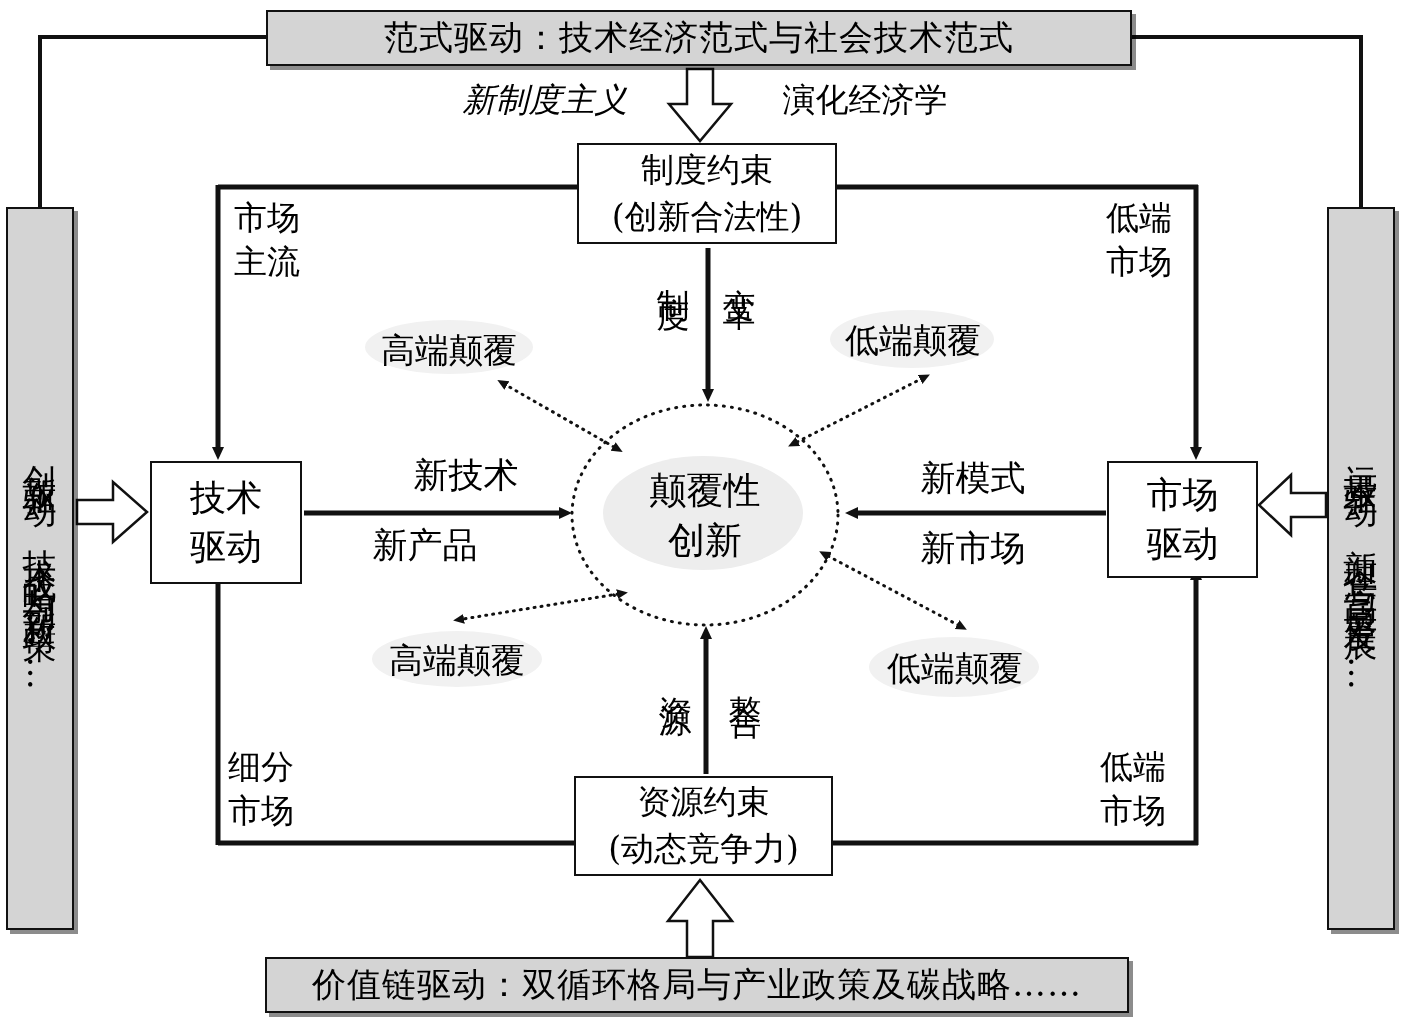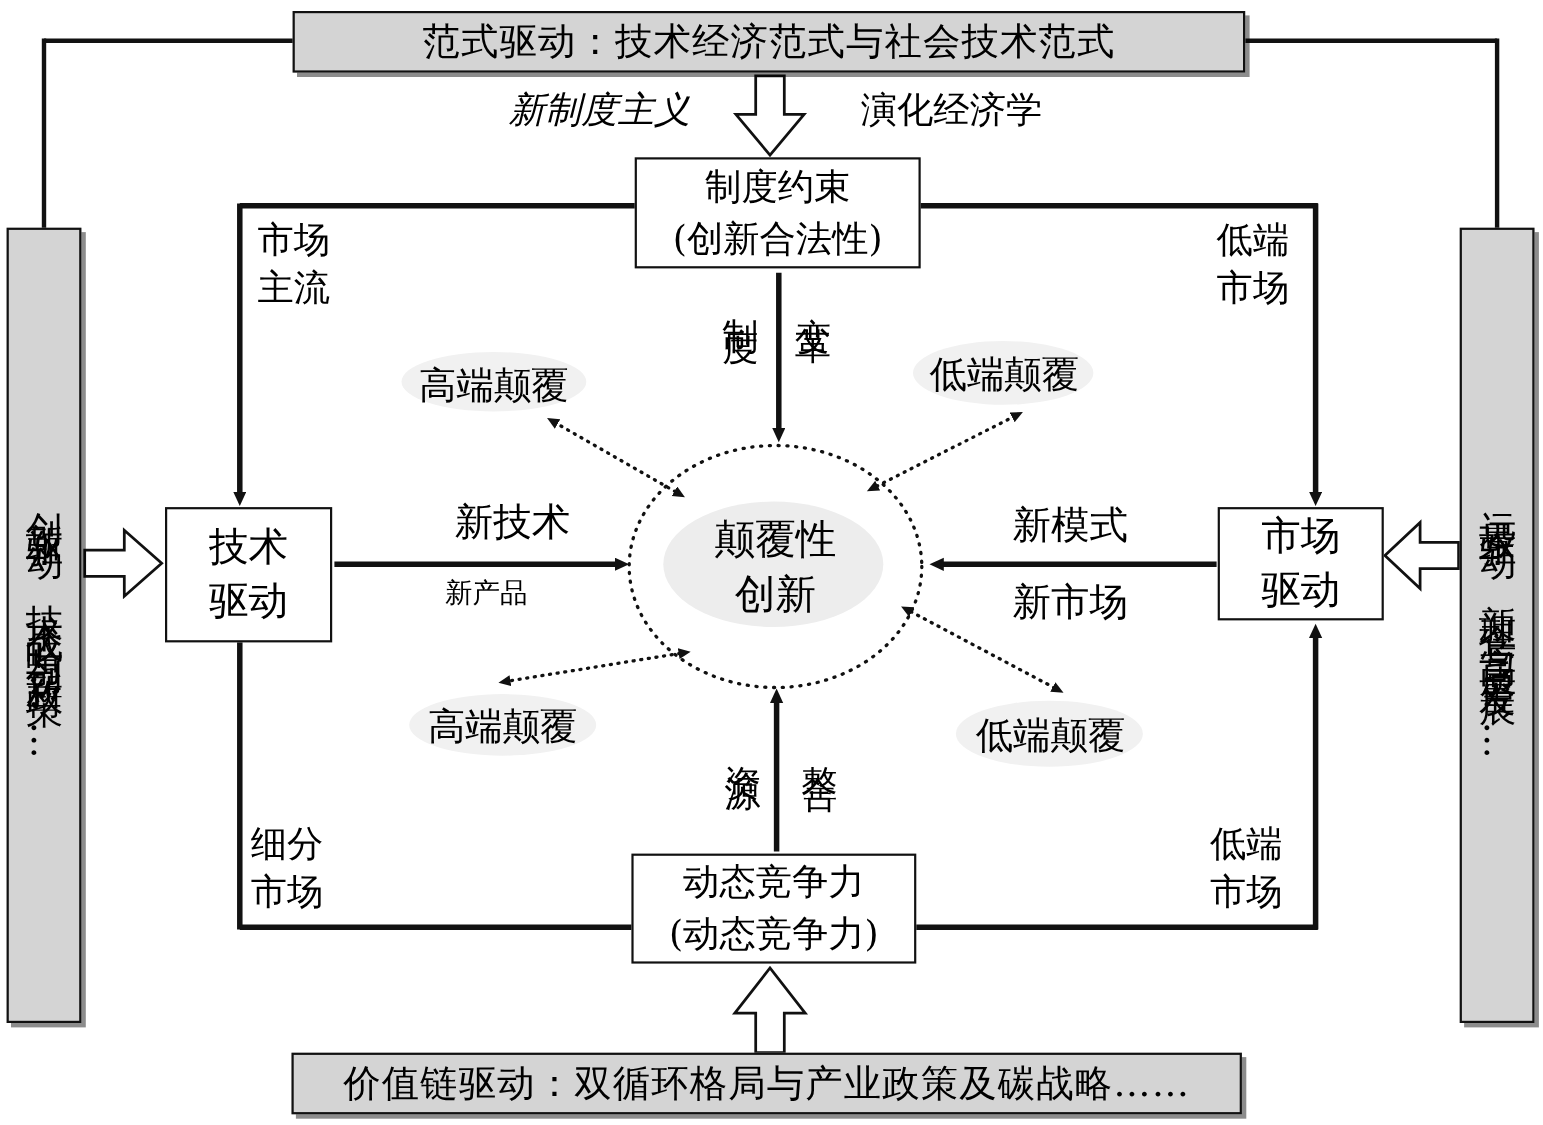--- a/index.html
+++ b/index.html
@@ -113,27 +113,27 @@
   <div class="node-box" style="left:577px;top:143px;width:260px;height:101px;">
     <span>制度约束</span>
     <span>(创新合法性)</span>
   </div>
 
   <div class="node-box small" style="left:150px;top:461px;width:152px;height:123px;">
     <span>技术</span>
     <span>驱动</span>
   </div>
 
-  <div class="node-box small" style="left:1107px;top:461px;width:151px;height:103px;">
+  <div class="node-box small" style="left:1107px;top:461px;width:151px;height:117px;">
     <span>市场</span>
     <span>驱动</span>
   </div>
 
   <div class="node-box" style="left:574px;top:776px;width:259px;height:100px;">
-    <span>动态竞争力</span>
+    <span>资源约束</span>
     <span>(动态竞争力)</span>
   </div>
 
   <div class="abs center-lbl" style="left:605px;top:466px;">
     <div>颠覆性</div>
     <div>创新</div>
   </div>
 
   <div class="abs bubble-lbl" style="left:366px;top:328px;">高端颠覆</div>
   <div class="abs bubble-lbl" style="left:830px;top:318px;">低端颠覆</div>
@@ -147,17 +147,17 @@
   <div class="lbl corner" style="left:1106px;top:196px;">低端市场</div>
   <div class="lbl corner" style="left:228px;top:745px;">细分市场</div>
   <div class="lbl corner" style="left:1100px;top:745px;">低端市场</div>
 
   <div class="abs vcol" style="left:650px;top:262px;">制度</div>
   <div class="abs vcol" style="left:716px;top:262px;">变革</div>
   <div class="abs vcol" style="left:652px;top:670px;">资源</div>
   <div class="abs vcol" style="left:722px;top:670px;">整合</div>
 
   <div class="lbl center" style="left:375px;top:452px;width:120px;font-size:35px;margin-left:31px;">新技术</div>
-  <div class="lbl center" style="left:382px;top:522px;width:120px;font-size:25px;">新产品</div>
+  <div class="lbl center" style="left:365px;top:522px;width:120px;font-size:35px;">新产品</div>
   <div class="lbl center" style="left:913px;top:455px;width:120px;font-size:35px;">新模式</div>
   <div class="lbl center" style="left:913px;top:525px;width:120px;font-size:35px;">新市场</div>
 
 </div>
 
 </body></html>

